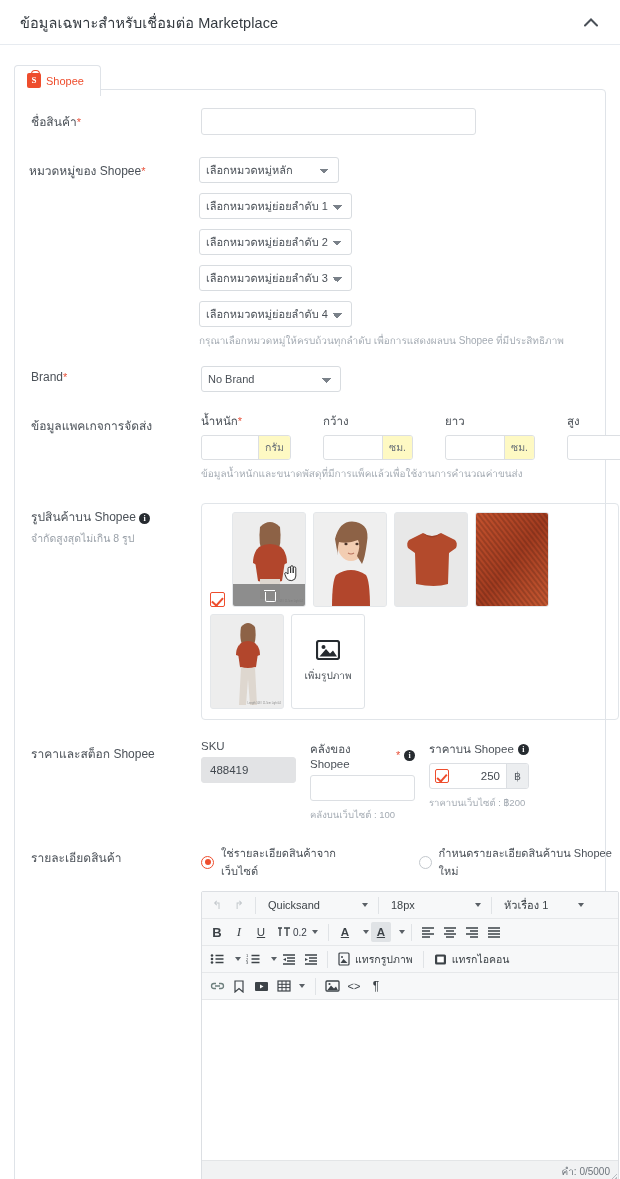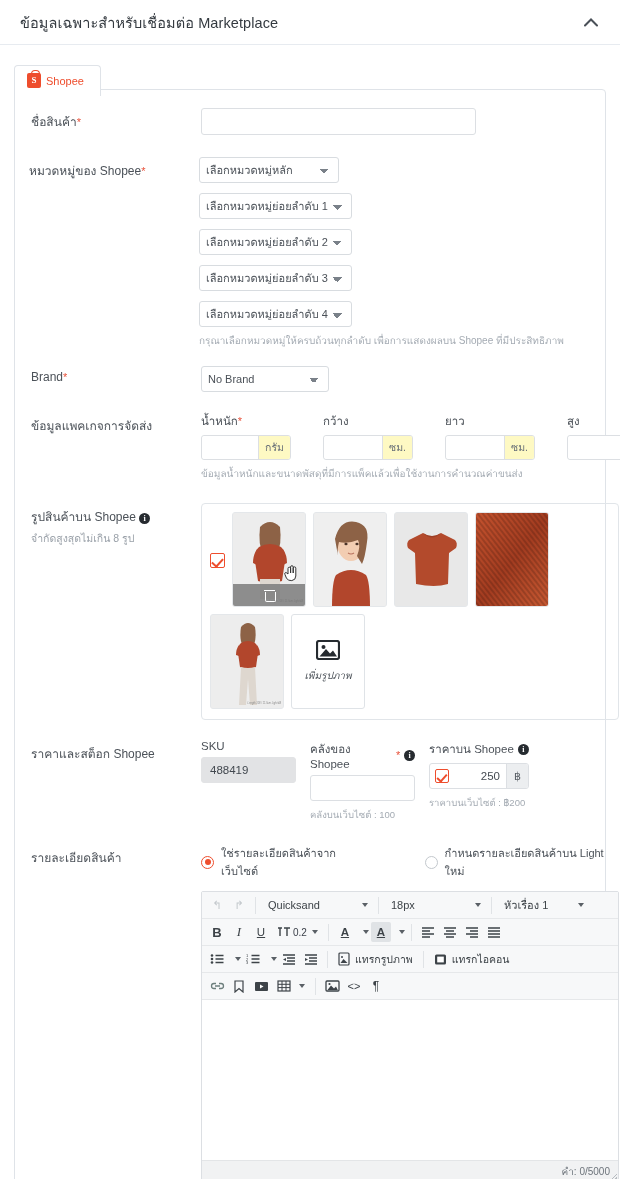--- a/index.html
+++ b/index.html
@@ -99,39 +99,39 @@
   }
 
   
   .name-input { width:275px; height:27px; }
 
   
   .cat-main { width:140px; margin-bottom:10px; }
   .cat-sub  { width:153px; margin-bottom:10px; }
   .cat-sub:last-of-type { margin-bottom:0; }
 
-  .brand-select { width:128px; }
+  .brand-select { width:140px; }
 
   
   .pkg { display:flex; gap:32px; }
   .pkg-col { width:90px; }
   .pkg-cap { font-size:11.5px; color:#4b5158; margin-bottom:5px; }
   .ig { display:flex; border:1px solid #dcdfe3; border-radius:3px; overflow:hidden; height:25px; background:#fff; }
   .ig input { border:none; width:100%; height:100%; padding:0 6px; font-size:11px; text-align:right; outline:none; }
   .ig .unit {
     background:#fef9c3; color:#6a7178; font-size:10.5px;
     display:flex; align-items:center; justify-content:center;
     padding:0 6px; border-left:1px solid #dcdfe3; white-space:nowrap;
   }
 
   
   .img-box {
     border:1px solid #e1e5e9; border-radius:4px;
     padding:8px 8px 10px 8px; display:flex; gap:7px; flex-wrap:wrap;
-    align-items:center; width:418px;font-style:italic;
+    align-items:flex-end; width:418px;
   }
   .img-check {
     width:15px; height:15px; border:1px solid #ee4d2d; border-radius:2px;
     background:#fff; position:relative; flex:0 0 15px; margin-top:2px; cursor:pointer;
   }
   .img-check::after{
     content:""; position:absolute; left:3px; top:2px;
     width:5px; height:9px; border:solid #ee4d2d; border-width:0 2px 2px 0;
     transform:rotate(42deg);
   }
@@ -471,21 +471,21 @@
     <div class="row" style="padding-top:22px;">
       <div class="row-label">รายละเอียดสินค้า</div>
       <div class="row-field">
         <div class="radio-row">
           <label class="radio-item">
             <span class="rd on"></span>
             <span class="rd-label">ใช่รายละเอียดสินค้าจากเว็บไซต์</span>
           </label>
           <label class="radio-item second">
             <span class="rd"></span>
-            <span class="rd-label">กำหนดรายละเอียดสินค้าบน Light ใหม่</span>
+            <span class="rd-label">กำหนดรายละเอียดสินค้าบน Shopee ใหม่</span>
           </label>
         </div>
 
         <div class="editor">
 
           <div class="tb">
             <span class="tbi disabled">↰</span>
             <span class="tbi disabled">↱</span>
             <span class="sep"></span>
             <span class="tsel" style="width:110px">

